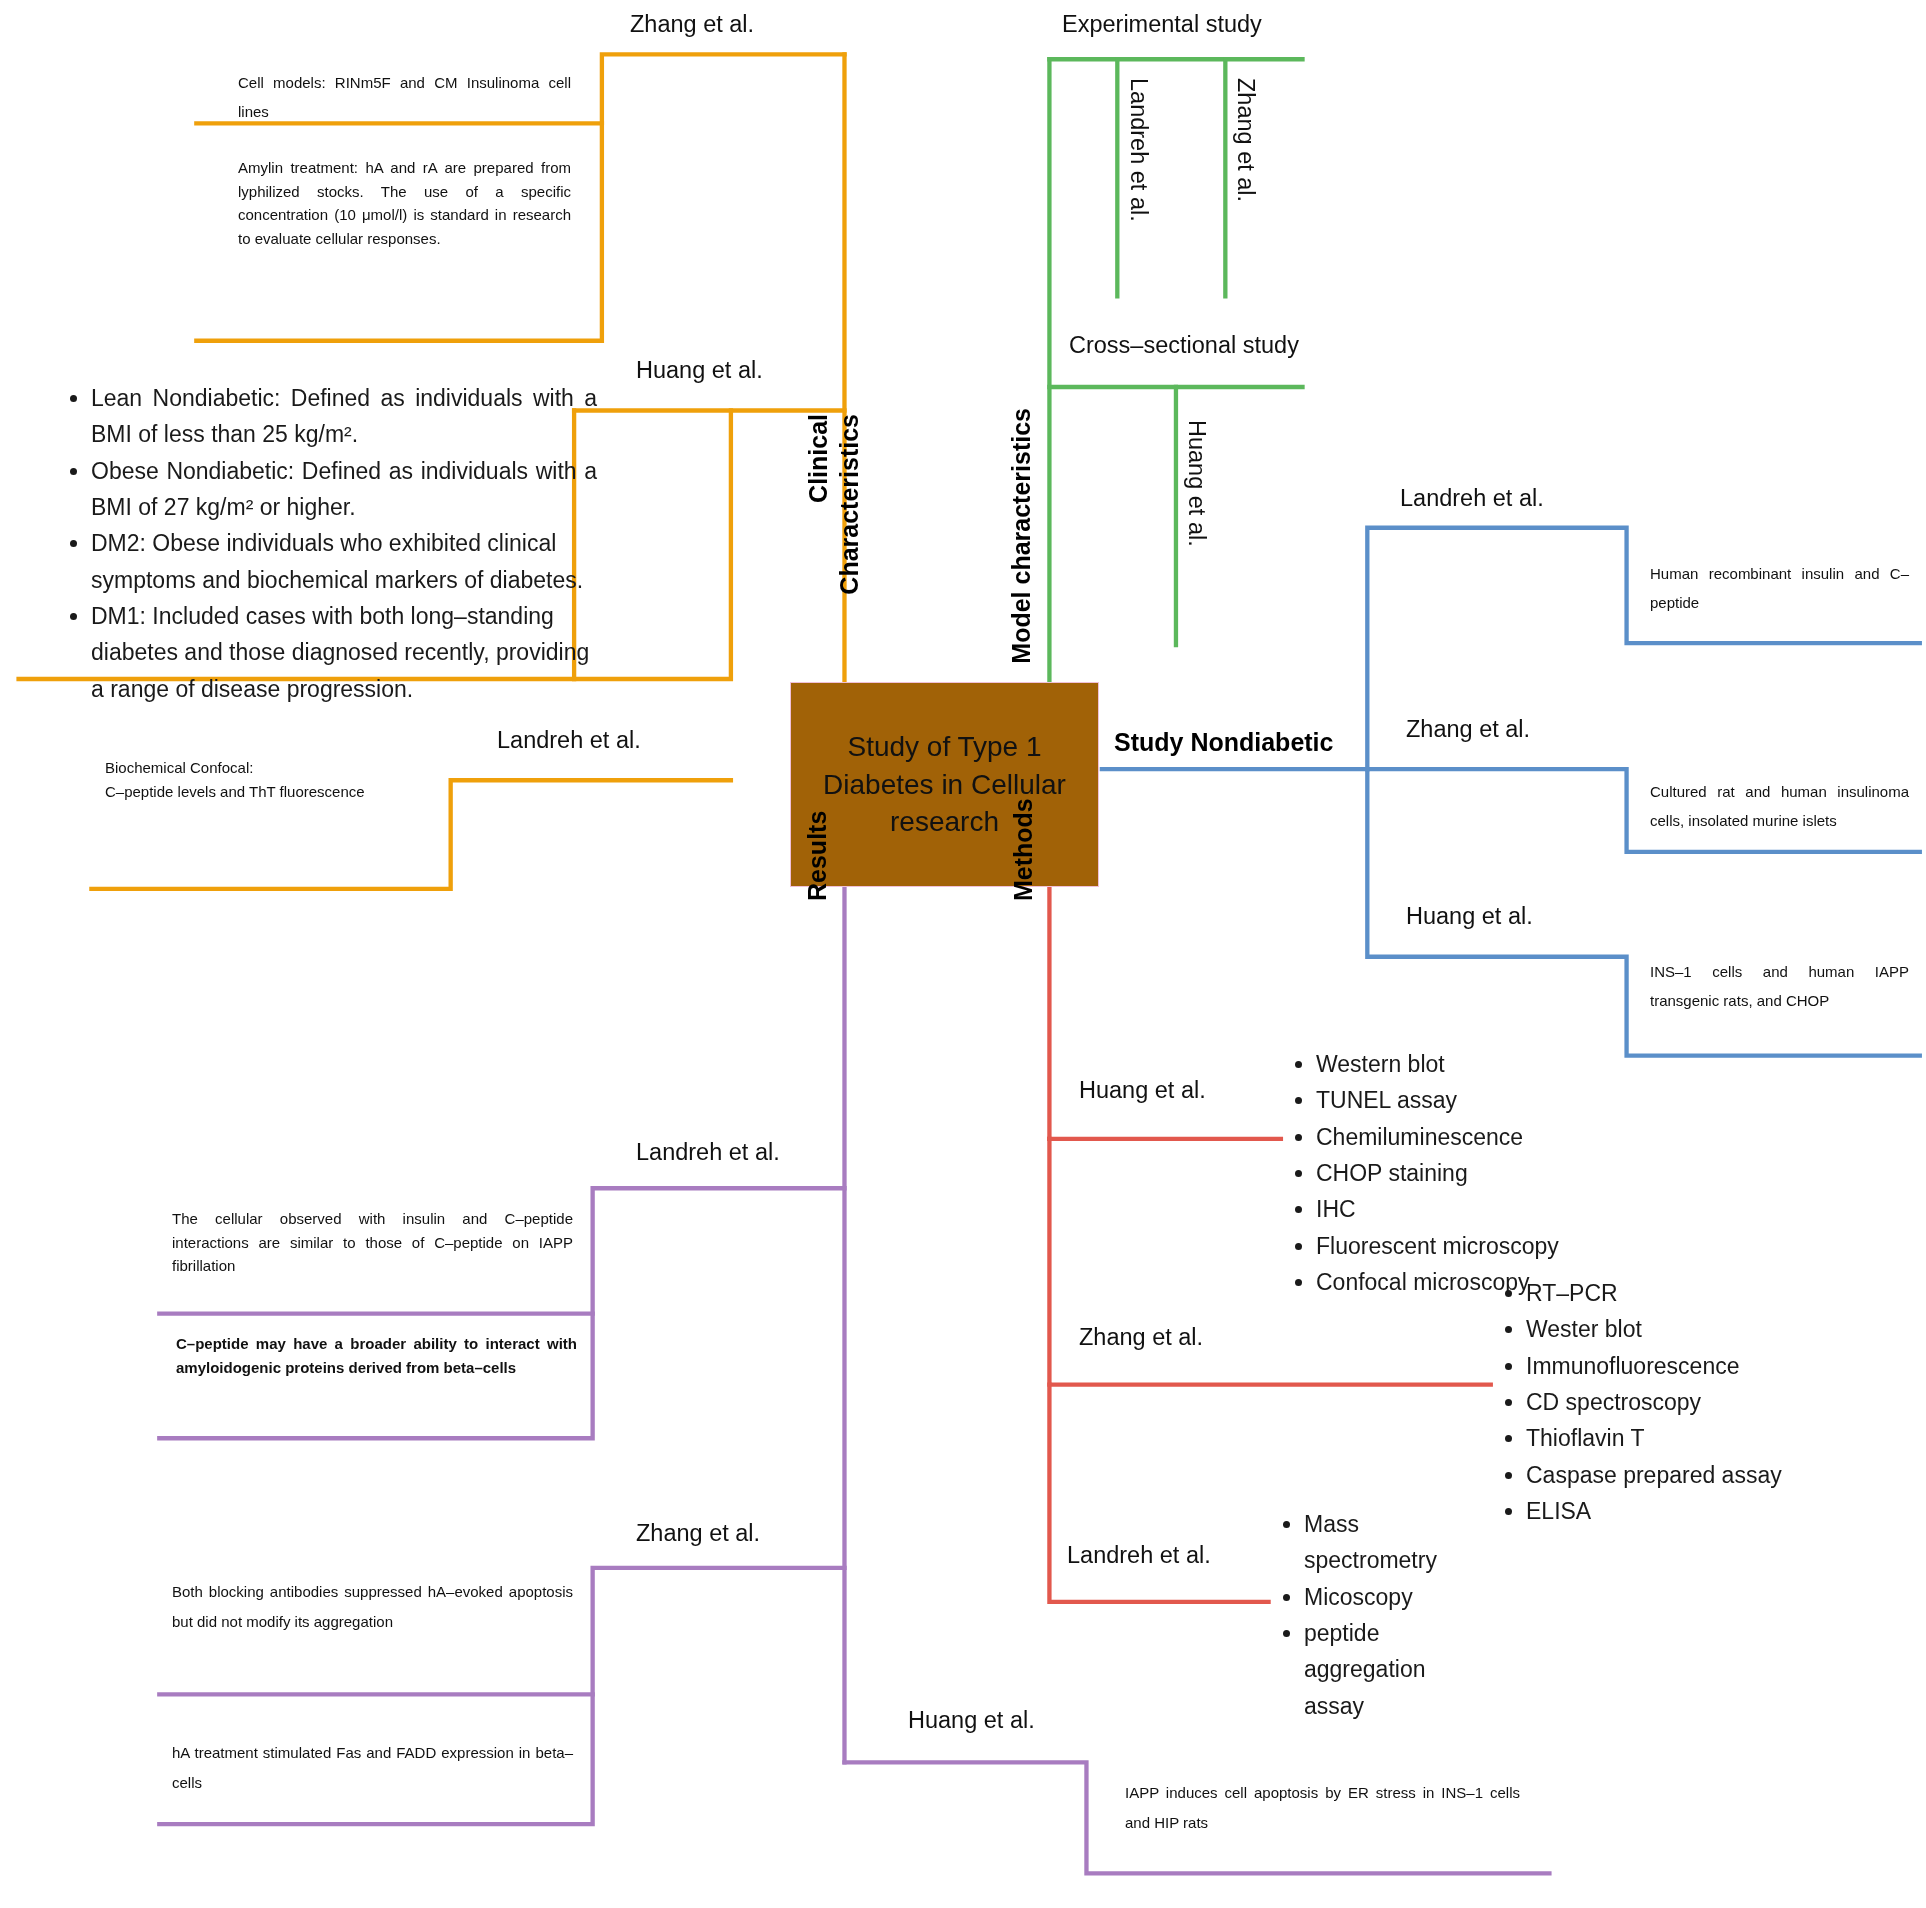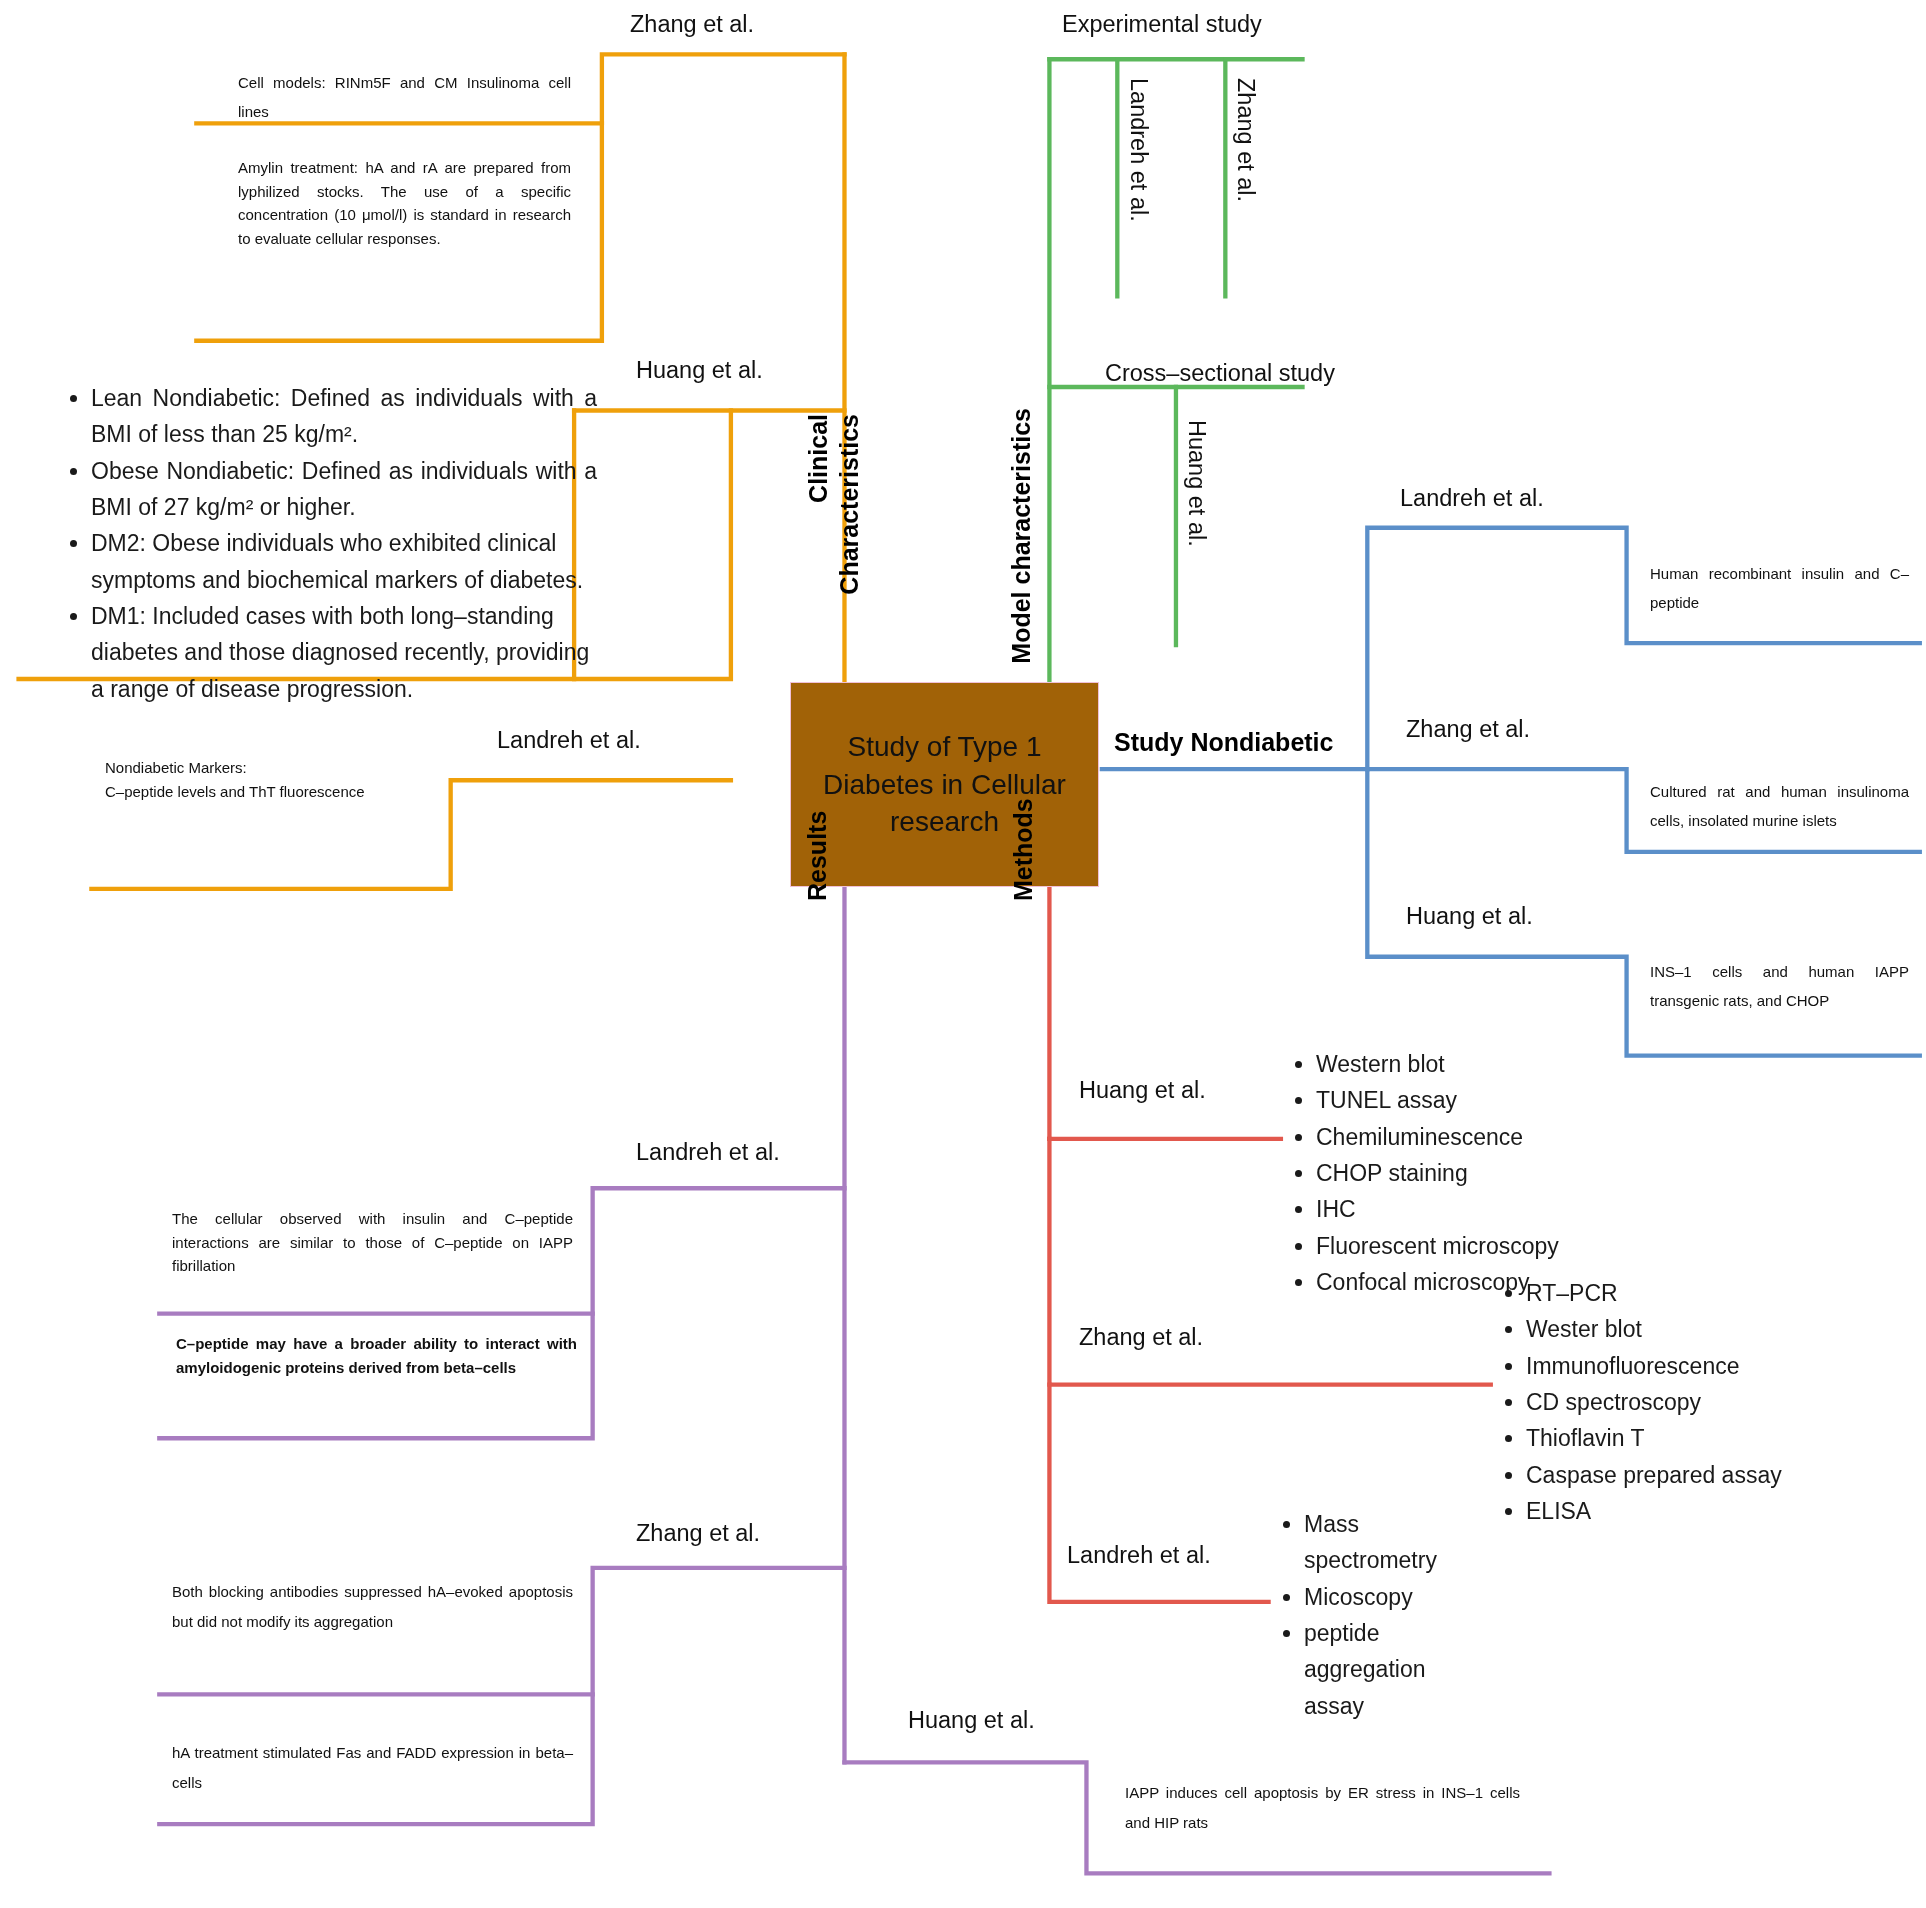--- a/index.html
+++ b/index.html
@@ -171,30 +171,30 @@
 
   <div class="node txt" style="left:238px;top:156px;width:333px;">Amylin treatment: hA and rA are prepared from lyphilized stocks. The use of a specific concentration (10 μmol/l) is standard in research to evaluate cellular responses.</div>
 
   <ul class="bul" style="position:absolute;left:59px;top:380px;width:506px;">
     <li>Lean Nondiabetic: Defined as individuals with a BMI of less than 25 kg/m².</li>
     <li>Obese Nondiabetic: Defined as individuals with a BMI of 27 kg/m² or higher.</li>
     <li class="nojust">DM2: Obese individuals who exhibited clinical symptoms and biochemical markers of diabetes.</li>
     <li class="nojust">DM1: Included cases with both long–standing diabetes and those diagnosed recently, providing a range of disease progression.</li>
   </ul>
 
-  <div class="node txt" style="left:105px;top:756px;width:346px;white-space:pre-line;">Nondiabetic Markers:
+  <div class="node txt" style="left:105px;top:756px;width:346px;white-space:pre-line;">Biochemical Confocal:
 C–peptide levels and ThT fluorescence</div>
 
   <div class="branch-label" style="left:1062px;top:11px;">Experimental study</div>
 
   <div class="rot-label" style="left:1152px;top:78px;">Landreh et al.</div>
 
   <div class="rot-label" style="left:1259px;top:78px;">Zhang et al.</div>
 
-  <div class="branch-label" style="left:1069px;top:360px;margin-left:36px;">Cross–sectional study</div>
+  <div class="branch-label" style="left:1069px;top:332px;">Cross–sectional study</div>
 
   <div class="rot-label" style="left:1210px;top:420px;">Huang et al.</div>
 
   <div class="branch-label" style="left:1400px;top:485px;">Landreh et al.</div>
   <div class="node txt" style="left:1650px;top:559px;width:259px;line-height:1.95;">Human recombinant insulin and C–peptide</div>
 
   <div class="branch-label" style="left:1406px;top:716px;">Zhang et al.</div>
   <div class="node txt" style="left:1650px;top:777px;width:259px;line-height:1.95;">Cultured rat and human insulinoma cells, insolated murine islets</div>
 
   <div class="branch-label" style="left:1406px;top:903px;">Huang et al.</div>

